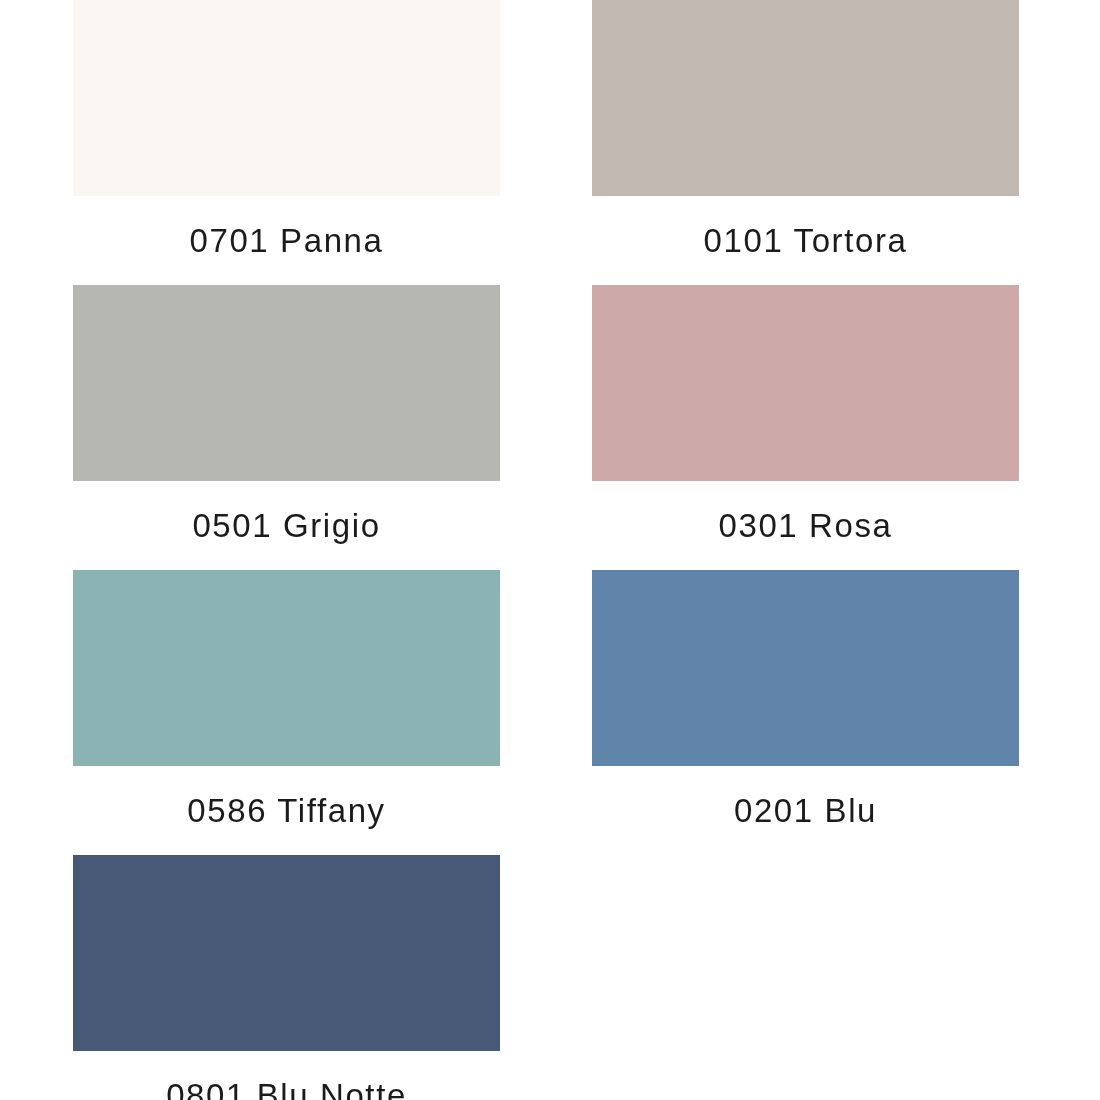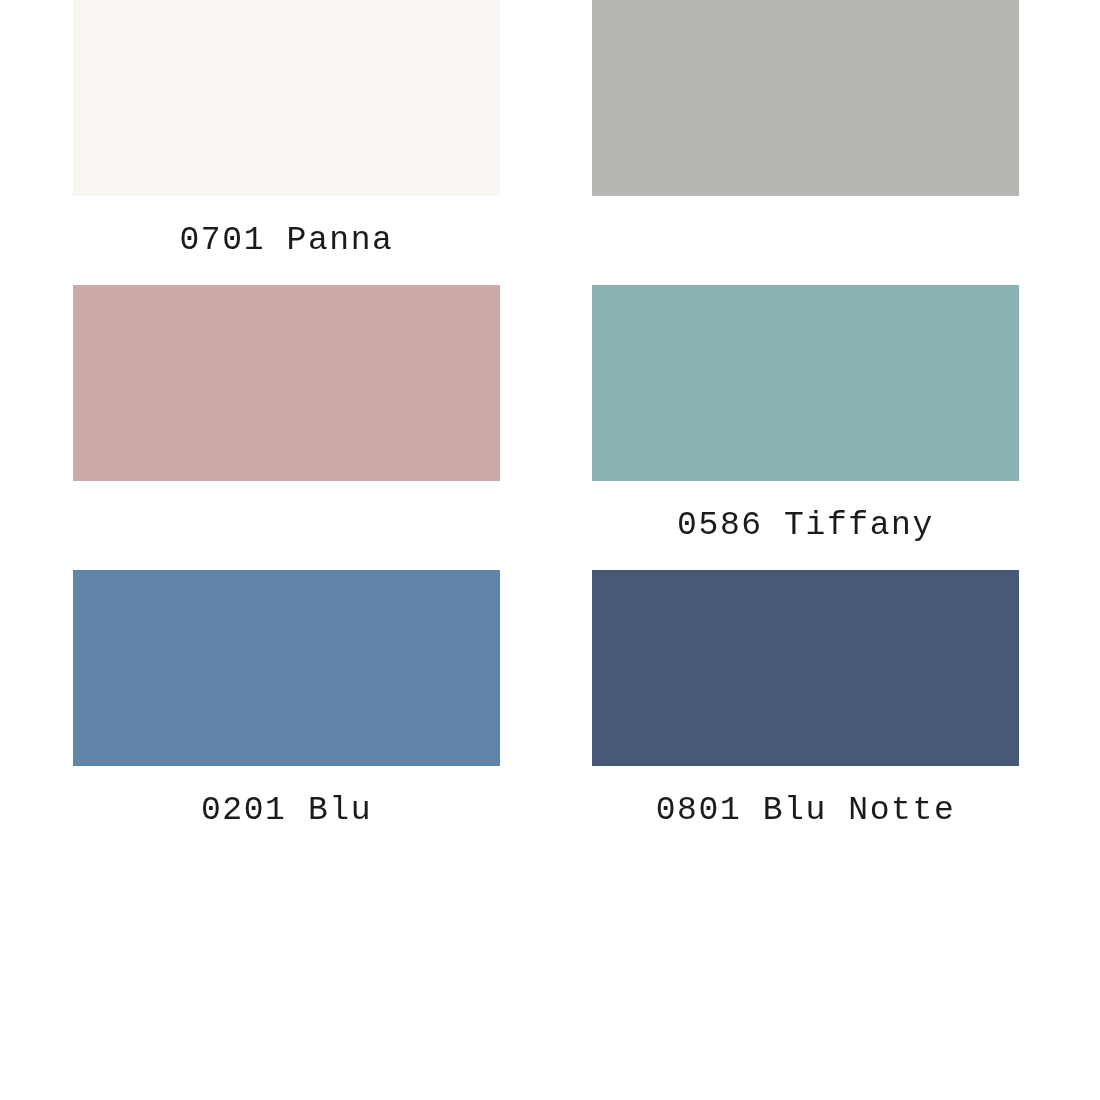--- a/index.html
+++ b/index.html
@@ -50,42 +50,48 @@
     width: 427px;
     margin-left: 42px;
     height: 89px;
     line-height: 89px;
     text-align: center;
     color: #1b1b1b;
     font-size: 33px;
     font-weight: 300;
     letter-spacing: 1.6px;
     white-space: nowrap;
-    font-family: Liberation Mono, monospace;
+    font-family: Liberation Sans, sans-serif;
   }
 </style>
 </head>
 <body>
 
 <div id="palette-page">
   <div class="swatch-grid">
 
     <div class="swatch-cell">
       <div class="swatch-chip" style="background:#faf7f2;"></div>
       <div class="swatch-label">0701 Panna</div>
     </div>
 
+    <div class="swatch-cell">
+      <div class="swatch-chip" style="background:#c2b8b2;"></div>
+      <div class="swatch-label">0101 Tortora</div>
+    </div>
 
 
     <div class="swatch-cell">
       <div class="swatch-chip" style="background:#b6b7b2;"></div>
+      <div class="swatch-label">0501 Grigio</div>
     </div>
 
     <div class="swatch-cell">
       <div class="swatch-chip" style="background:#cea9a9;"></div>
+      <div class="swatch-label">0301 Rosa</div>
     </div>
 
     <div class="swatch-cell">
       <div class="swatch-chip" style="background:#8cb3b4;"></div>
       <div class="swatch-label">0586 Tiffany</div>
     </div>
 
     <div class="swatch-cell">
       <div class="swatch-chip" style="background:#6184aa;"></div>
       <div class="swatch-label">0201 Blu</div>

